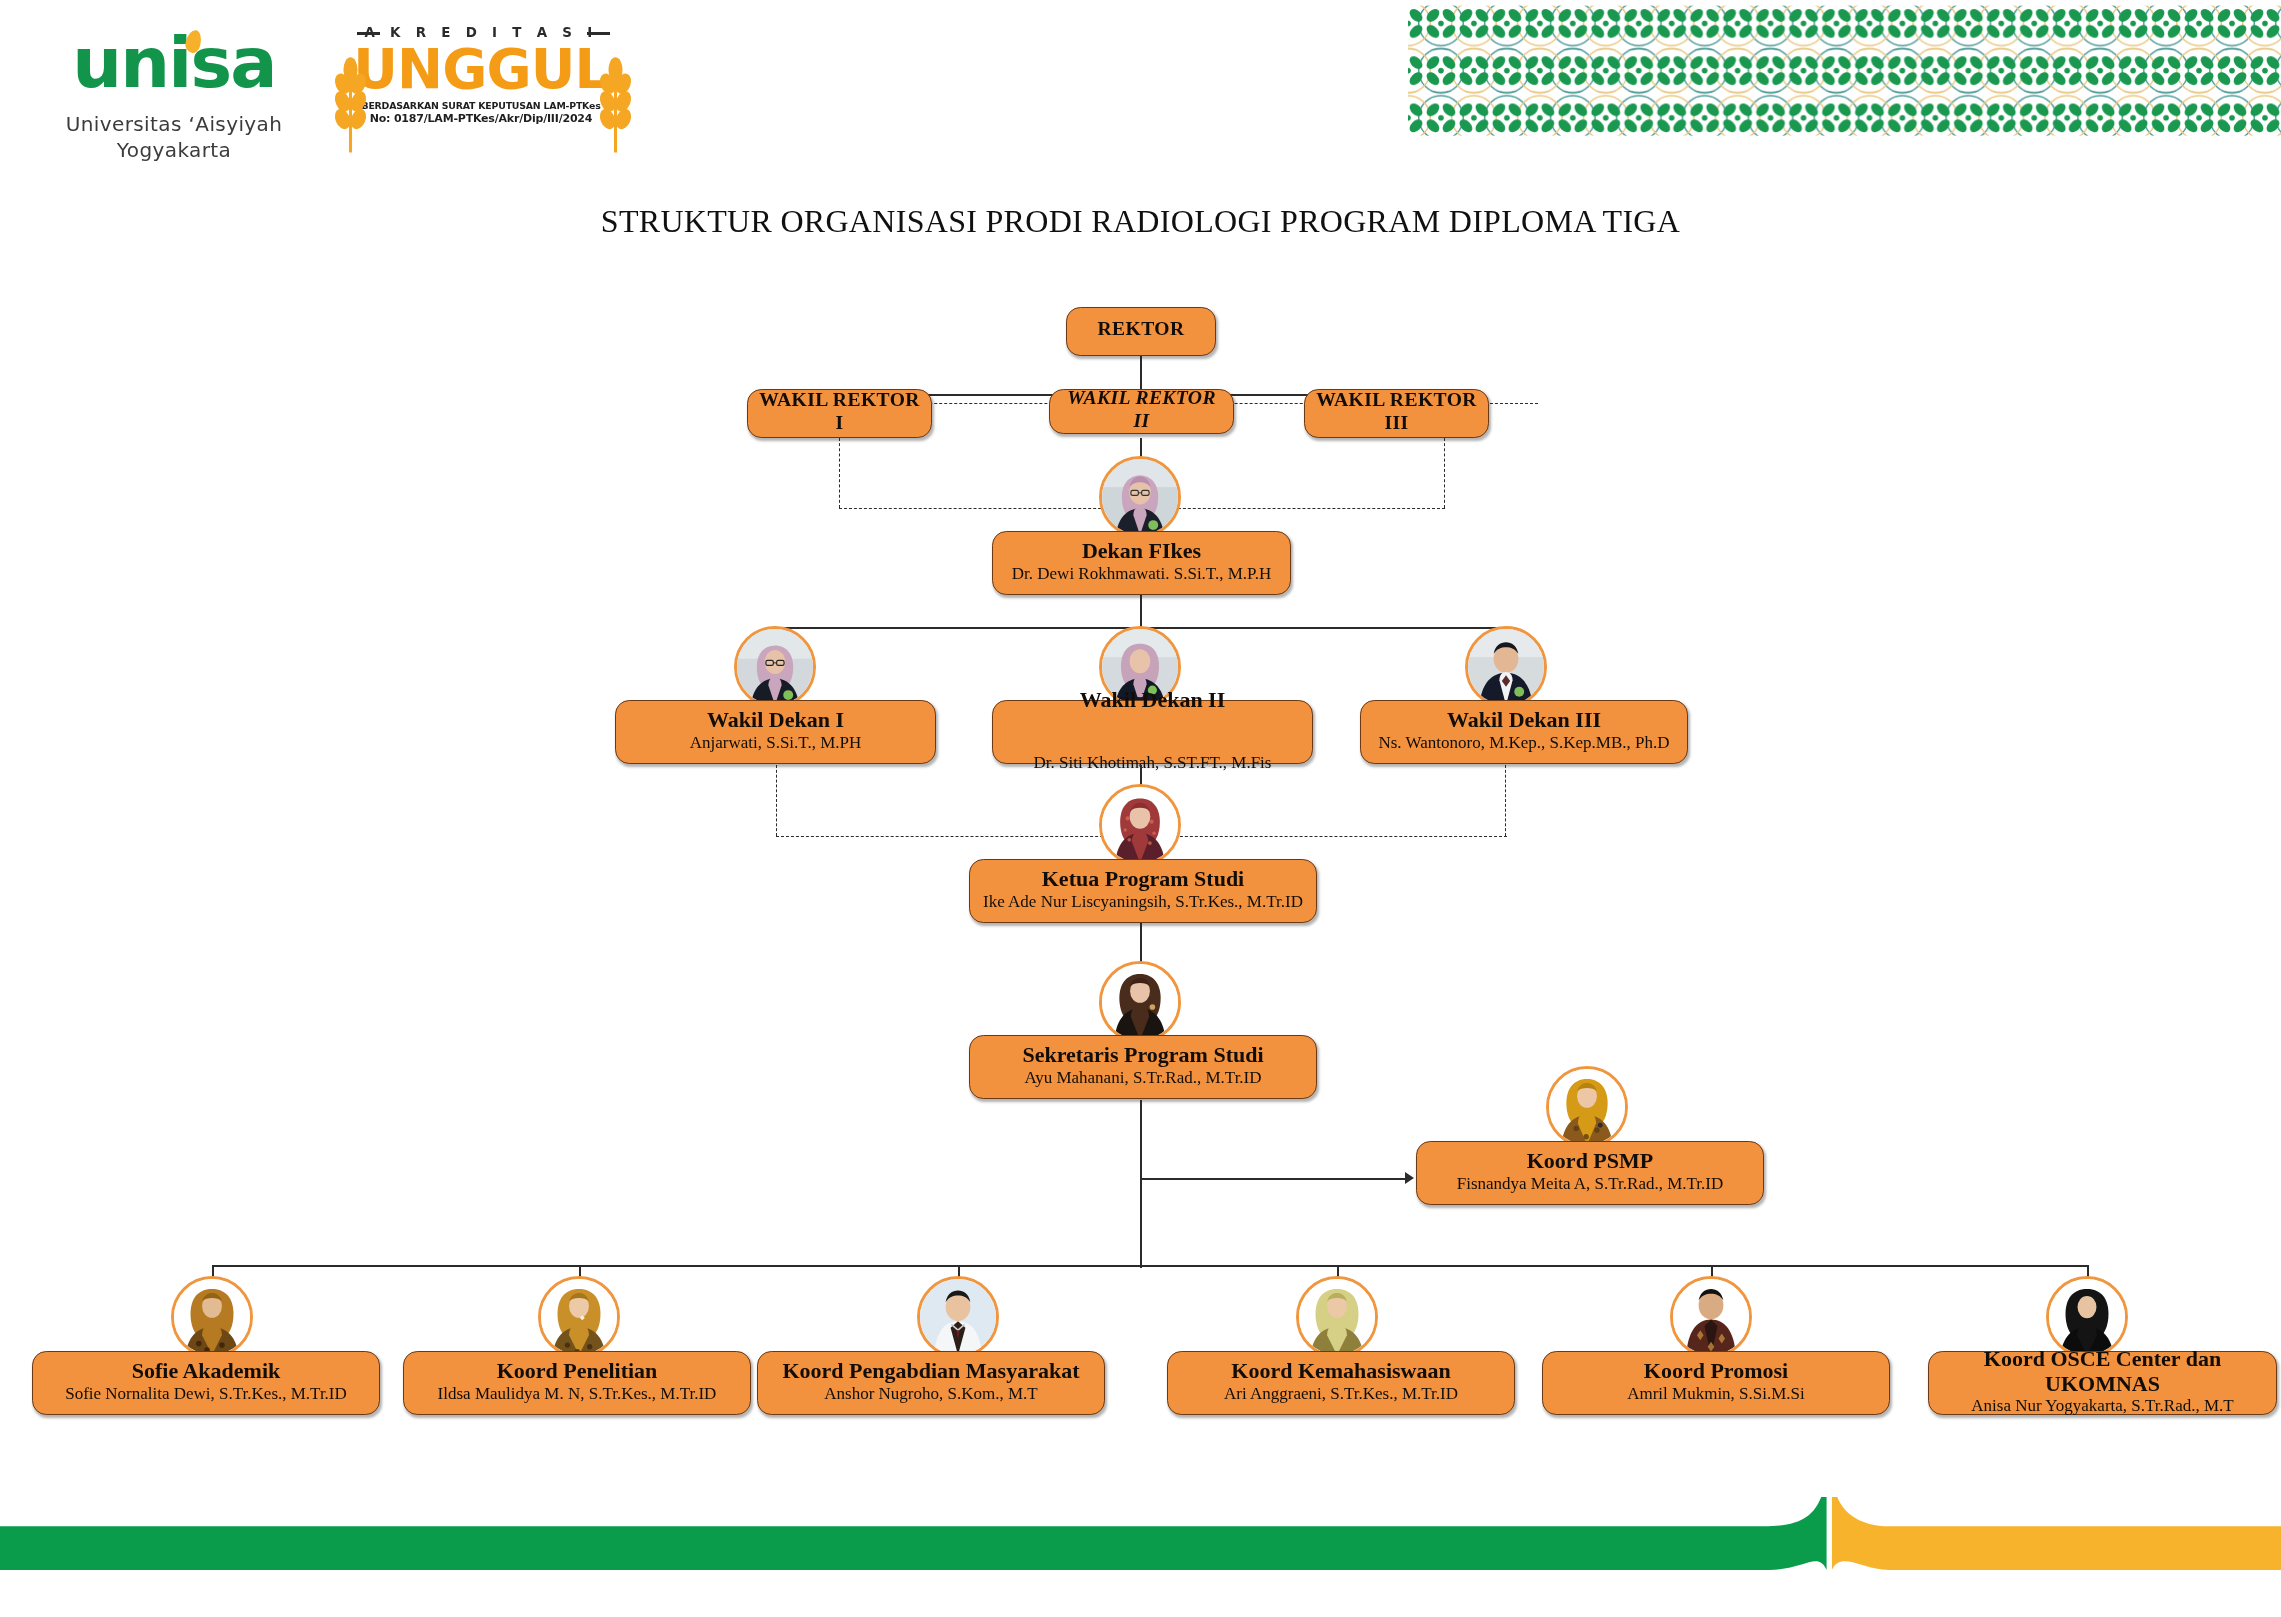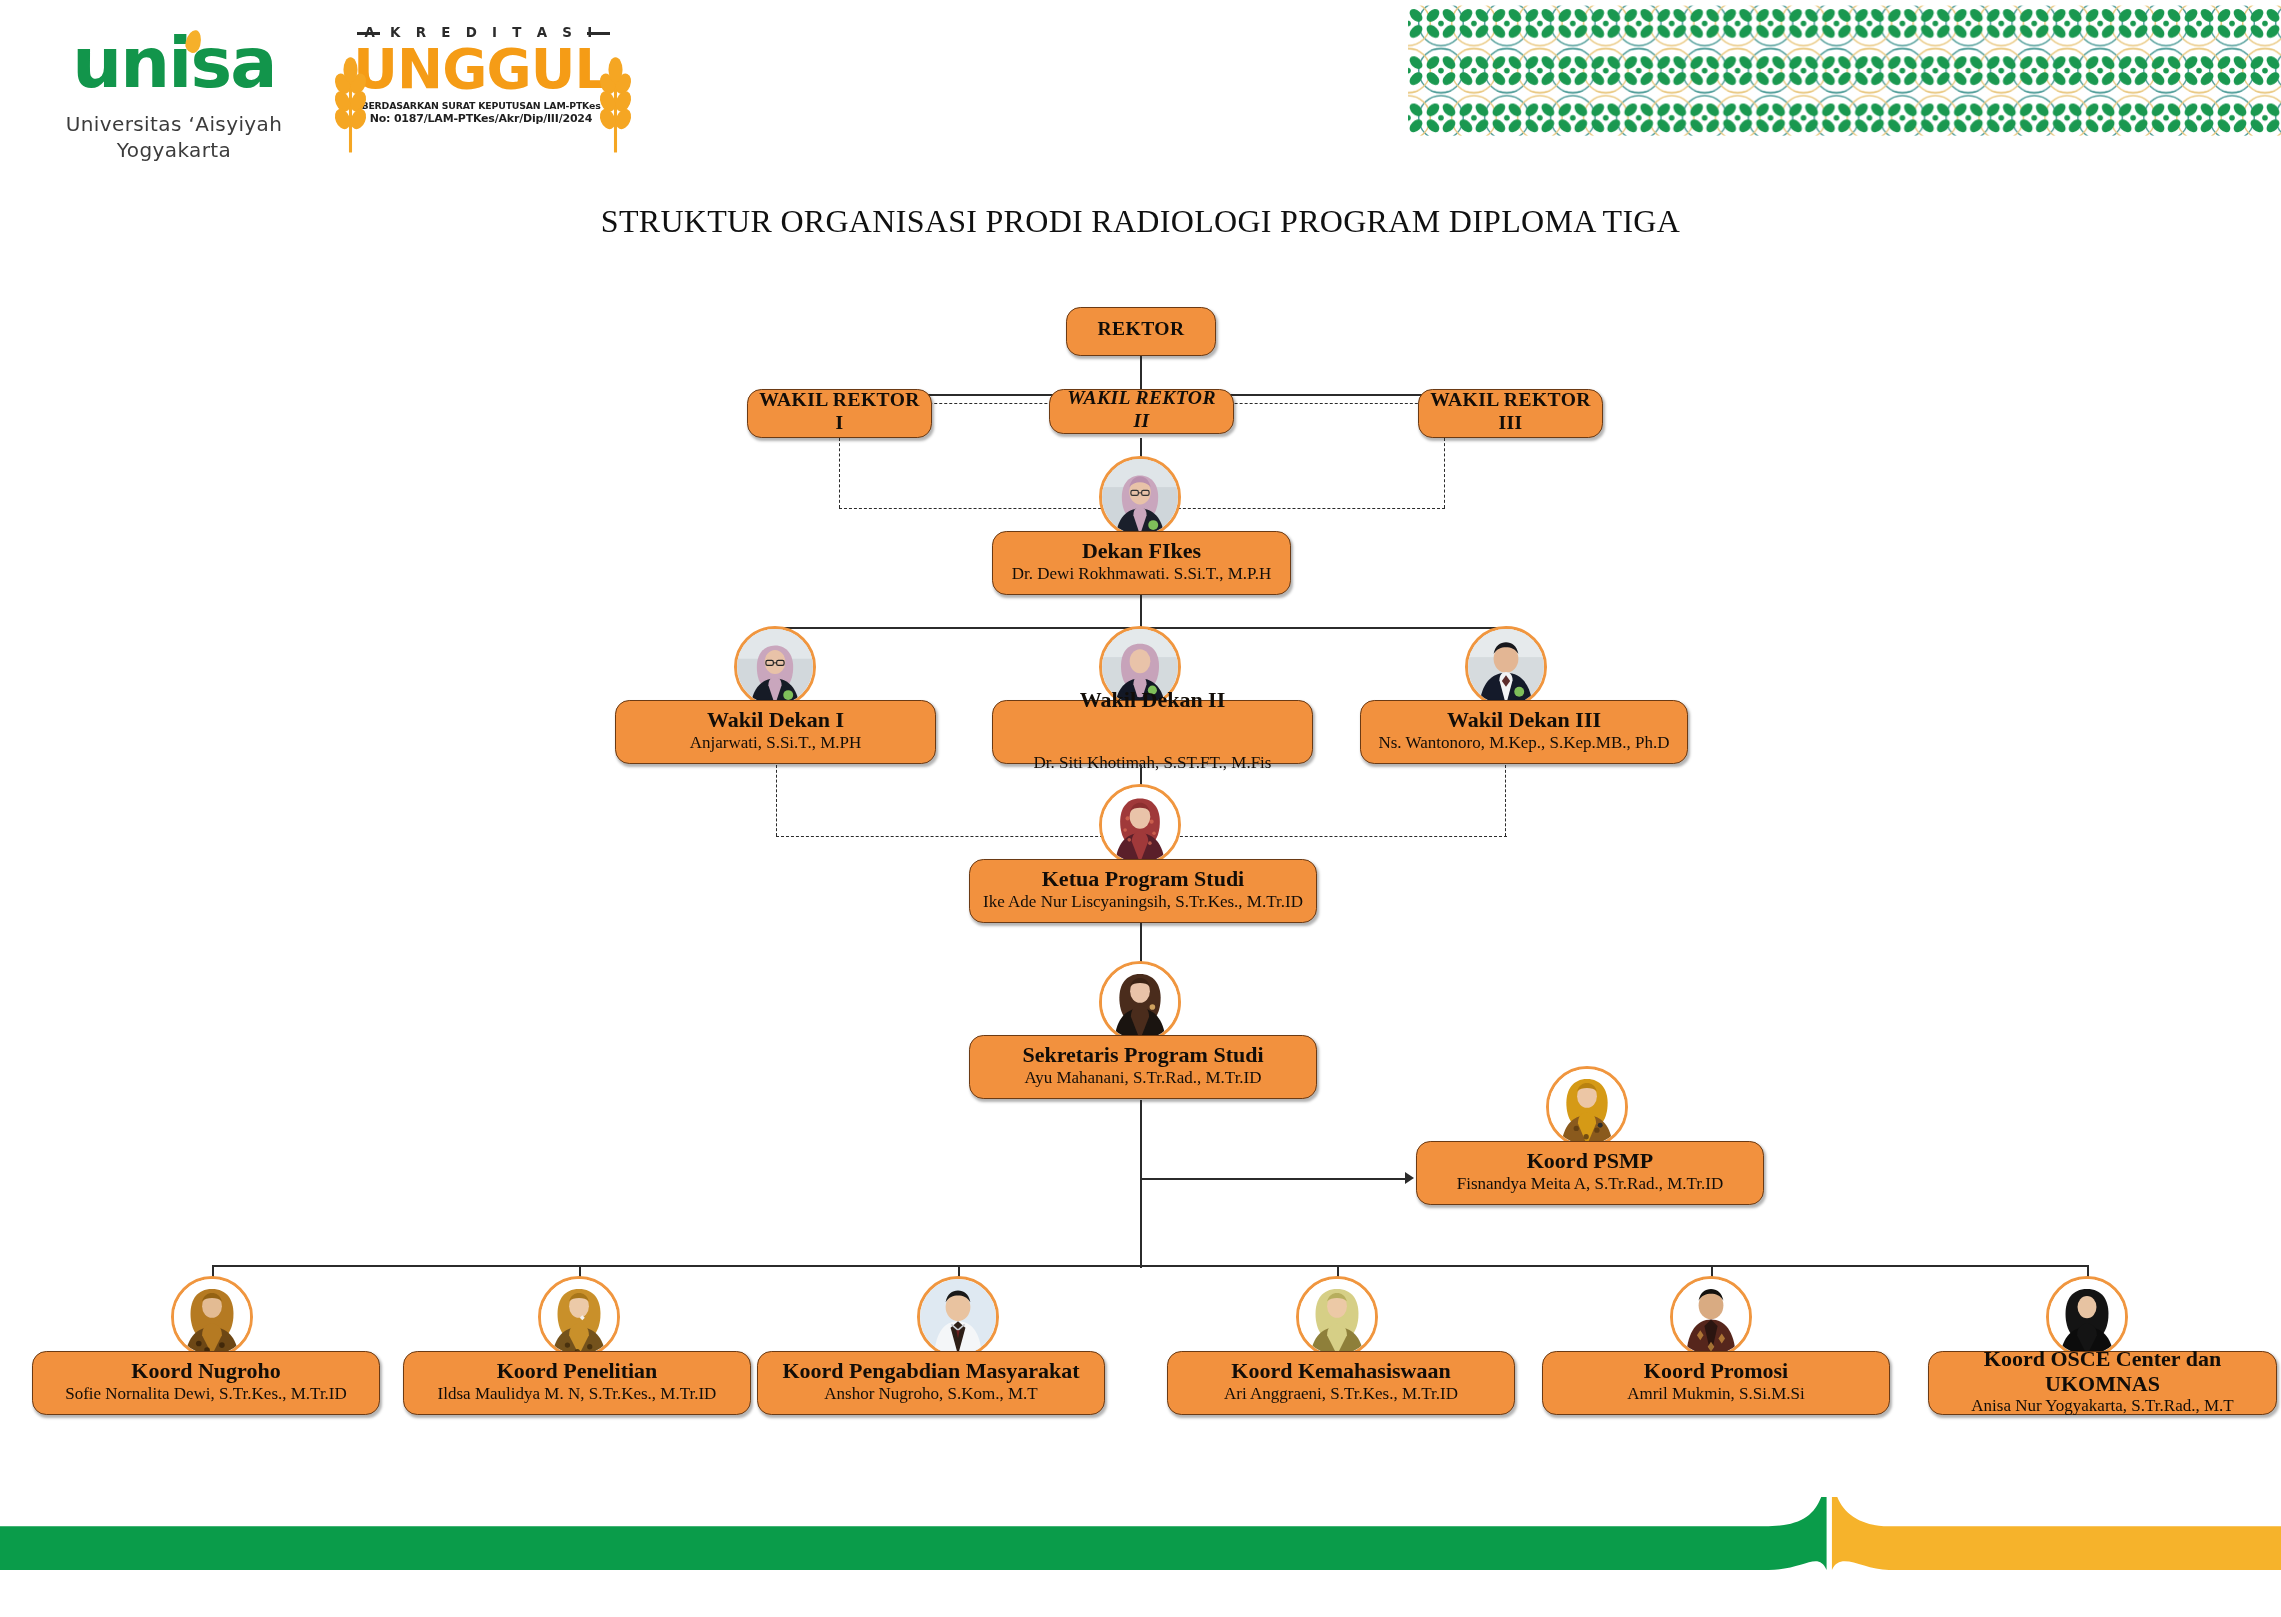--- a/index.html
+++ b/index.html
@@ -197,21 +197,21 @@
   <div class="arrow down" style="left:1436px;top:401px;"></div>
 
   <div class="dl h" style="left:749px;top:403px;width:789px;"></div>
 
   <div class="box plain" style="left:747px;top:389px;width:185px;height:49px;">
     <div class="ttl">WAKIL REKTOR I</div>
   </div>
   <div class="box plain" style="left:1049px;top:389px;width:185px;height:45px;font-style:italic;">
     <div class="ttl">WAKIL REKTOR II</div>
   </div>
-  <div class="box plain" style="left:1418px;top:389px;width:185px;height:49px;">
+  <div class="box plain" style="left:1304px;top:389px;width:185px;height:49px;">
     <div class="ttl">WAKIL REKTOR III</div>
   </div>
 
   <div class="dl v" style="left:839px;top:438px;height:70px;"></div>
   <div class="dl v" style="left:1444px;top:438px;height:70px;"></div>
   <div class="dl h" style="left:839px;top:508px;width:606px;"></div>
   <div class="ln v" style="left:1140px;top:438px;height:34px;"></div>
 
   <div class="avatar" style="left:1099px;top:456px;width:82px;height:82px;">
     <svg class="ph" viewBox="0 0 92 92">
@@ -382,21 +382,21 @@
       <path d="M46 58c-18 0-30 13-32 34h64c-2-21-14-34-32-34z" fill="#6d4715"></path>
       <path d="M46 54c-8 0-12 6-12 14l12 24 12-24c0-8-4-14-12-14z" fill="#b57a22"></path>
       <g fill="#3a2409" opacity=".85">
         <circle cx="30" cy="78" r="3.4"></circle>
           <circle cx="40" cy="86" r="3.4"></circle>
         <circle cx="58" cy="80" r="3.4"></circle>
       </g>
     </svg>
   </div>
   <div class="box small" style="left:32px;top:1351px;width:348px;height:64px;">
-    <div class="ttl">Koord Nugroho</div>
+    <div class="ttl">Sofie Akademik</div>
     <div class="nm">Sofie Nornalita Dewi, S.Tr.Kes., M.Tr.ID</div>
   </div>
 
   <div class="avatar" style="left:538px;top:1276px;width:82px;height:82px;">
     <svg class="ph" viewBox="0 0 92 92">
       <rect width="92" height="92" fill="#ffffff"></rect>
       <path d="M46 12c18 0 26 13 26 30 0 21-10 34-26 34s-26-13-26-34c0-17 8-30 26-30z" fill="#c9902a"></path>
       <ellipse cx="46" cy="33" rx="12" ry="14" fill="#eccaa8"></ellipse>
       <path d="M34 27c2-7 7-10 12-10s10 3 12 10c-3-3-7-4-12-4s-9 1-12 4z" fill="#a8761a"></path>
       <path d="M46 58c-18 0-30 13-32 34h64c-2-21-14-34-32-34z" fill="#74521c"></path>

